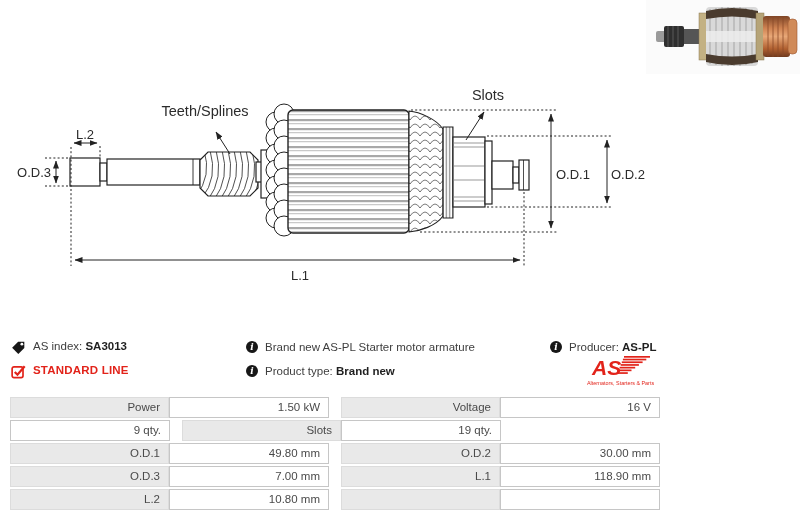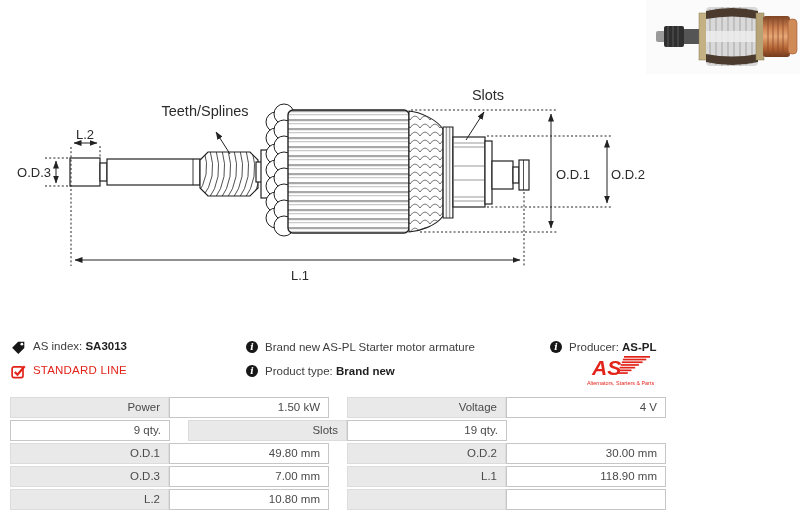--- a/index.html
+++ b/index.html
@@ -9,38 +9,38 @@
   }
   svg text{font-family:"Liberation Sans", sans-serif;}
 
   
   .diagram-svg{position:absolute;left:0;top:0;}
 
   
   .info-item{position:absolute;display:flex;align-items:flex-start;gap:7px;
     font-size:11.5px;color:#3e3e3e;white-space:nowrap;}
   .info-item .b{font-weight:bold;color:#1f1f1f;}
-  .red-text{color:#e2231a;font-weight:normal;letter-spacing:.2px;}
+  .red-text{color:#e2231a;font-weight:bold;letter-spacing:.2px;}
   .icon-box{display:inline-flex;width:15px;height:15px;flex:0 0 auto;}
   .info-circle{display:inline-flex;width:12px;height:12px;border-radius:50%;
     background:#171717;color:#fff;align-items:center;justify-content:center;
     font-size:9px;font-style:italic;font-weight:bold;flex:0 0 auto;
     font-family:"DejaVu Serif", serif;line-height:1;}
   .logo-wrap{position:absolute;left:586px;top:352px;width:68px;}
 
   
   .spec-table{position:absolute;left:10px;top:397px;display:flex;
     flex-direction:column;gap:2px;}
   .spec-row{display:flex;}
   .cell{box-sizing:border-box;height:21px;line-height:19px;font-size:11.5px;
     color:#4a4a4a;text-align:right;padding:0 8px 0 2px;
     border:1px solid #c6c6c6;overflow:hidden;}
   .cell.lab{width:159px;background:#e9e9e9;border-color:#dcdcdc;}
   .cell.val{width:160px;background:#ffffff;}
-  .cell.gap2{margin-left:18px;}
+  .cell.gap2{margin-left:12px;}
 </style>
 </head>
 <body>
 
 <svg class="diagram-svg" width="800" height="330" viewBox="0 0 800 330">
   <defs>
     <marker id="ah" viewBox="0 0 8 6" refX="7.5" refY="3" markerWidth="8" markerHeight="6" orient="auto-start-reverse">
         <path d="M0,0 L8,3 L0,6 Z" fill="#222"></path>
       </marker>
     <pattern id="lam" width="8" height="9" patternUnits="userSpaceOnUse">
@@ -260,21 +260,21 @@
     </g>
     <text x="1" y="33" font-size="5.4" fill="#e2231a">Alternators, Starters &amp; Parts</text>
   </svg>
 </div>
 
 <div class="spec-table">
   <div class="spec-row">
     <div class="cell lab">Power</div>
     <div class="cell val">1.50 kW</div>
     <div class="cell lab gap2">Voltage</div>
-    <div class="cell val">4 V</div>
+    <div class="cell val">16 V</div>
   </div>
   <div class="spec-row">
     <div class="cell val">9 qty.</div>
     <div class="cell lab gap2">Slots</div>
     <div class="cell val">19 qty.</div>
   </div>
   <div class="spec-row">
     <div class="cell lab">O.D.1</div>
     <div class="cell val">49.80 mm</div>
     <div class="cell lab gap2">O.D.2</div>

